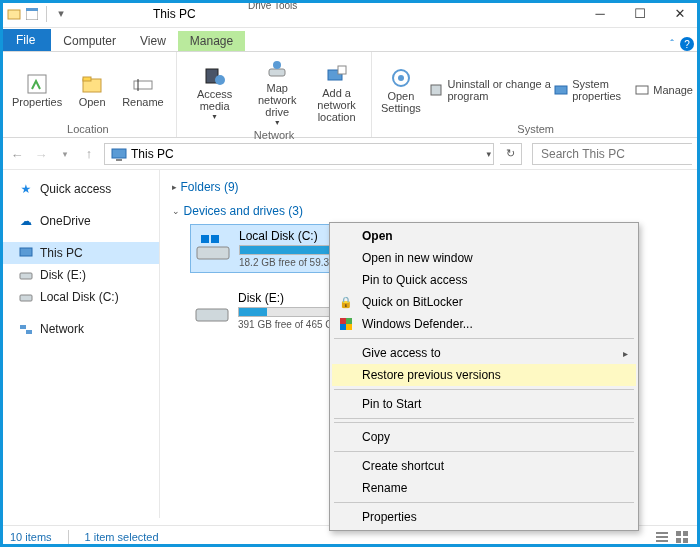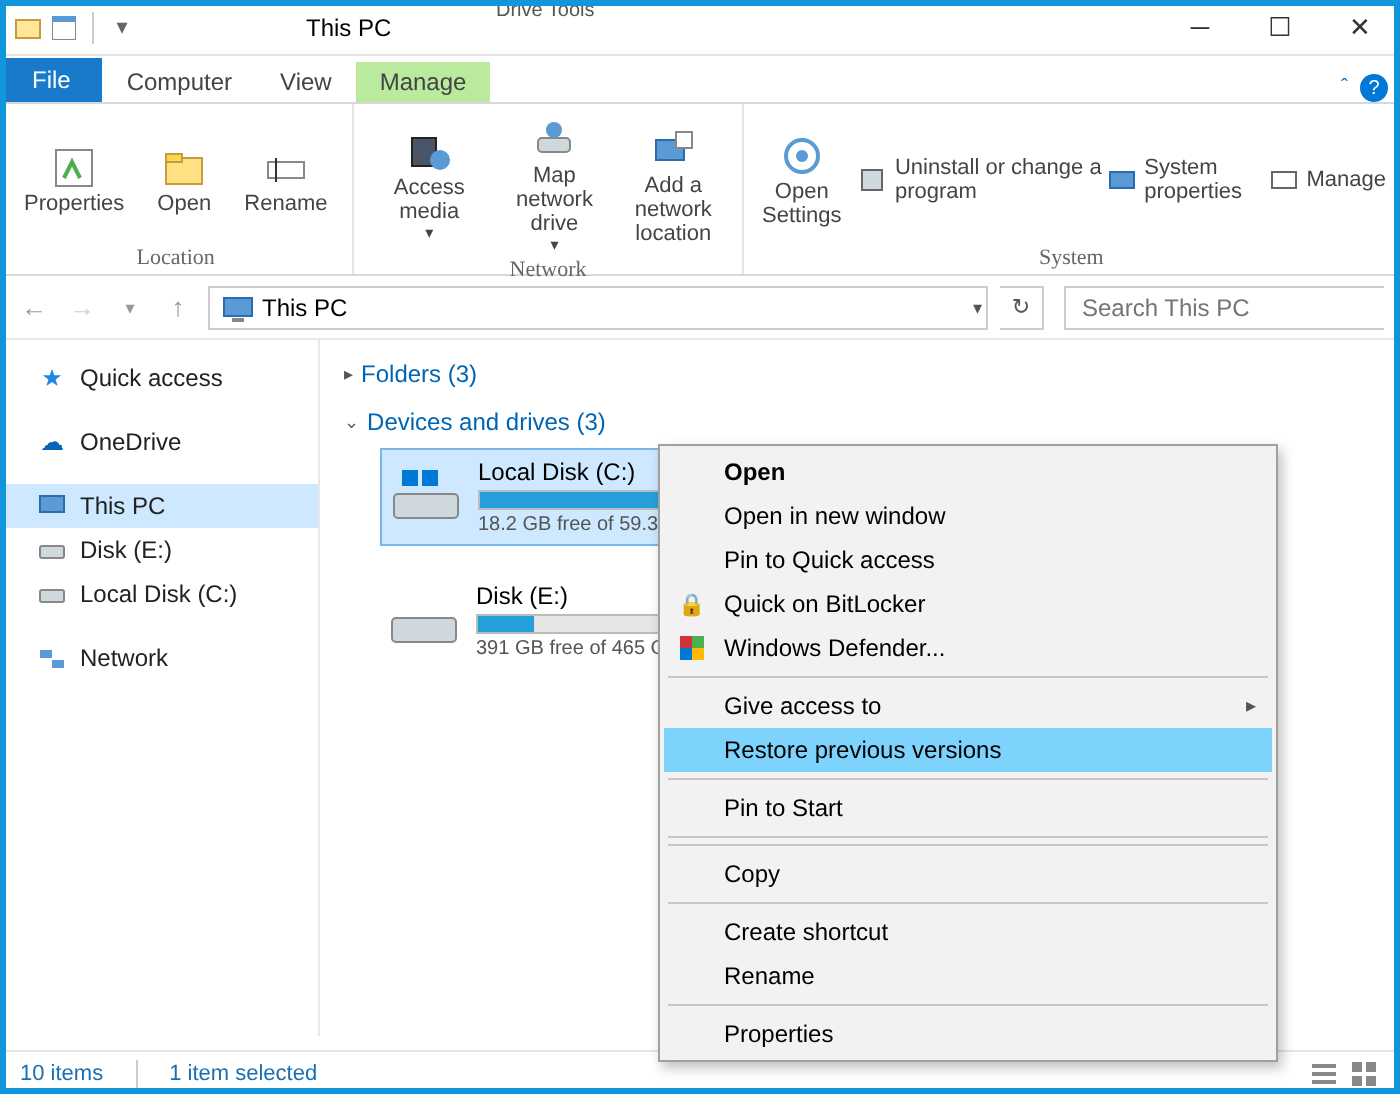--- a/index.html
+++ b/index.html
@@ -14,21 +14,21 @@
 .tabs { display: flex; align-items: flex-end; height: 24px; border-bottom: 1px solid #d8d8d8; position: relative; }
 .tab { padding: 3px 12px; font-size: 12px; color: #444; cursor: default; }
 .tab.file { background: #1979ca; color: #fff; padding: 4px 16px; }
 .tab.ctx { background: #baea9d; }
 .help-icon { margin-left: auto; margin-right: 6px; display: flex; align-items: center; gap: 6px; font-size: 11px; color: #0078d7; }
 .ribbon { height: 86px; background: #fff; border-bottom: 1px solid #d8d8d8; display: flex; }
 .rgroup { border-right: 1px solid #e5e5e5; padding: 4px 6px 2px; display: flex; flex-direction: column; }
 .rgroup-body { display: flex; gap: 2px; flex: 1; }
 .rbtn { display: flex; flex-direction: column; align-items: center; justify-content: center; padding: 2px 6px; font-size: 11px; color: #444; text-align: center; min-width: 44px; }
 .rbtn .ico { width: 24px; height: 24px; display: flex; align-items: center; justify-content: center; }
-.rgroup-label { text-align: center; font-size: 11px; color: #666; font-family: Liberation Serif, serif; }
+.rgroup-label { text-align: center; font-size: 11px; color: #666; }
 .sys-links { display: flex; flex-direction: row; gap: 2px; padding-left: 4px; }
 .sys-link { font-size: 11px; color: #444; display: flex; align-items: center; gap: 4px; }
 .navbar { height: 32px; display: flex; align-items: center; padding: 0 8px; gap: 6px; border-bottom: 1px solid #e8e8e8; }
 .nav-arrow { width: 18px; height: 18px; display: flex; align-items: center; justify-content: center; color: #999; font-size: 13px; }
 .addr { flex: 1; height: 22px; border: 1px solid #ccc; display: flex; align-items: center; padding: 0 2px; font-size: 12px; }
 .addr-icon { width: 16px; height: 16px; margin: 0 4px; }
 .addr-refresh { width: 22px; height: 22px; border: 1px solid #ccc; border-left: none; display: flex; align-items: center; justify-content: center; font-size: 11px; color: #555; }
 .search { width: 160px; height: 22px; border: 1px solid #ccc; display: flex; padding: 0 6px; font-size: 12px; color: #888; margin-left: 4px; }
 .search input { border: none; outline: none; flex: 1; font-size: 12px; }
 .body { display: flex; height: 348px; }
@@ -47,21 +47,21 @@
 .drive-info { flex: 1; }
 .drive-name { font-size: 12px; color: #000; }
 .drive-bar { height: 10px; background: #e5e5e5; margin: 2px 0; border: 1px solid #bbb; position: relative; }
 .drive-bar-fill { position: absolute; left: 0; top: 0; bottom: 0; background: #26a0da; }
 .drive-free { font-size: 10px; color: #555; }
 .status { position: absolute; bottom: 0; left: 0; right: 0; height: 22px; background: #fff; border-top: 1px solid #e5e5e5; display: flex; align-items: center; padding: 0 10px; font-size: 11px; color: #1a6fb3; gap: 16px; }
 .status-sep { width: 1px; height: 14px; background: #ccc; }
 .view-icons { margin-left: auto; display: flex; gap: 4px; }
 .context-menu { position: absolute; left: 329px; top: 222px; width: 310px; background: #f2f2f2; border: 1px solid #a0a0a0; box-shadow: 2px 3px 6px rgba(0,0,0,0.25); padding: 2px; font-size: 12px; }
 .cm-item { display: flex; align-items: center; padding: 4px 8px 4px 30px; position: relative; color: #000; }
-.cm-item.hover { background: #7dd3fc; }
+.cm-item.hover { background: #fef9c3; }
 .cm-sep { height: 1px; background: #c8c8c8; margin: 3px 2px; }
 .cm-icon { position: absolute; left: 6px; width: 16px; height: 16px; display: flex; align-items: center; justify-content: center; font-size: 11px; }
 .cm-arrow { margin-left: auto; font-size: 10px; color: #555; }
 svg { display: block; }
 .blue-frame { position: absolute; inset: 0; border: 3px solid #1296db; pointer-events: none; }
 </style>
 </head>
 <body>
 
 <div class="titlebar">
@@ -274,21 +274,21 @@
             <rect x="1" y="3" width="6" height="4" fill="#5b9bd5"></rect>
             <rect x="7" y="8" width="6" height="4" fill="#5b9bd5"></rect>
           </svg>
         </span>
         <span>Network</span>
       </div>
   </div>
   <div class="content">
     <div class="group-hdr">
         <span class="chev">▸</span>
-        <span>Folders (3)</span>
+        <span>Folders (9)</span>
       </div>
     <div class="group-hdr">
         <span class="chev">⌄</span>
         <span>Devices and drives (3)</span>
       </div>
     <div class="drives">
       <div class="drive selected">
         <div class="drive-icon">
             <svg width="36" height="36">
               <rect x="2" y="18" width="32" height="12" rx="2" fill="#cfd8dc" stroke="#888"></rect>

